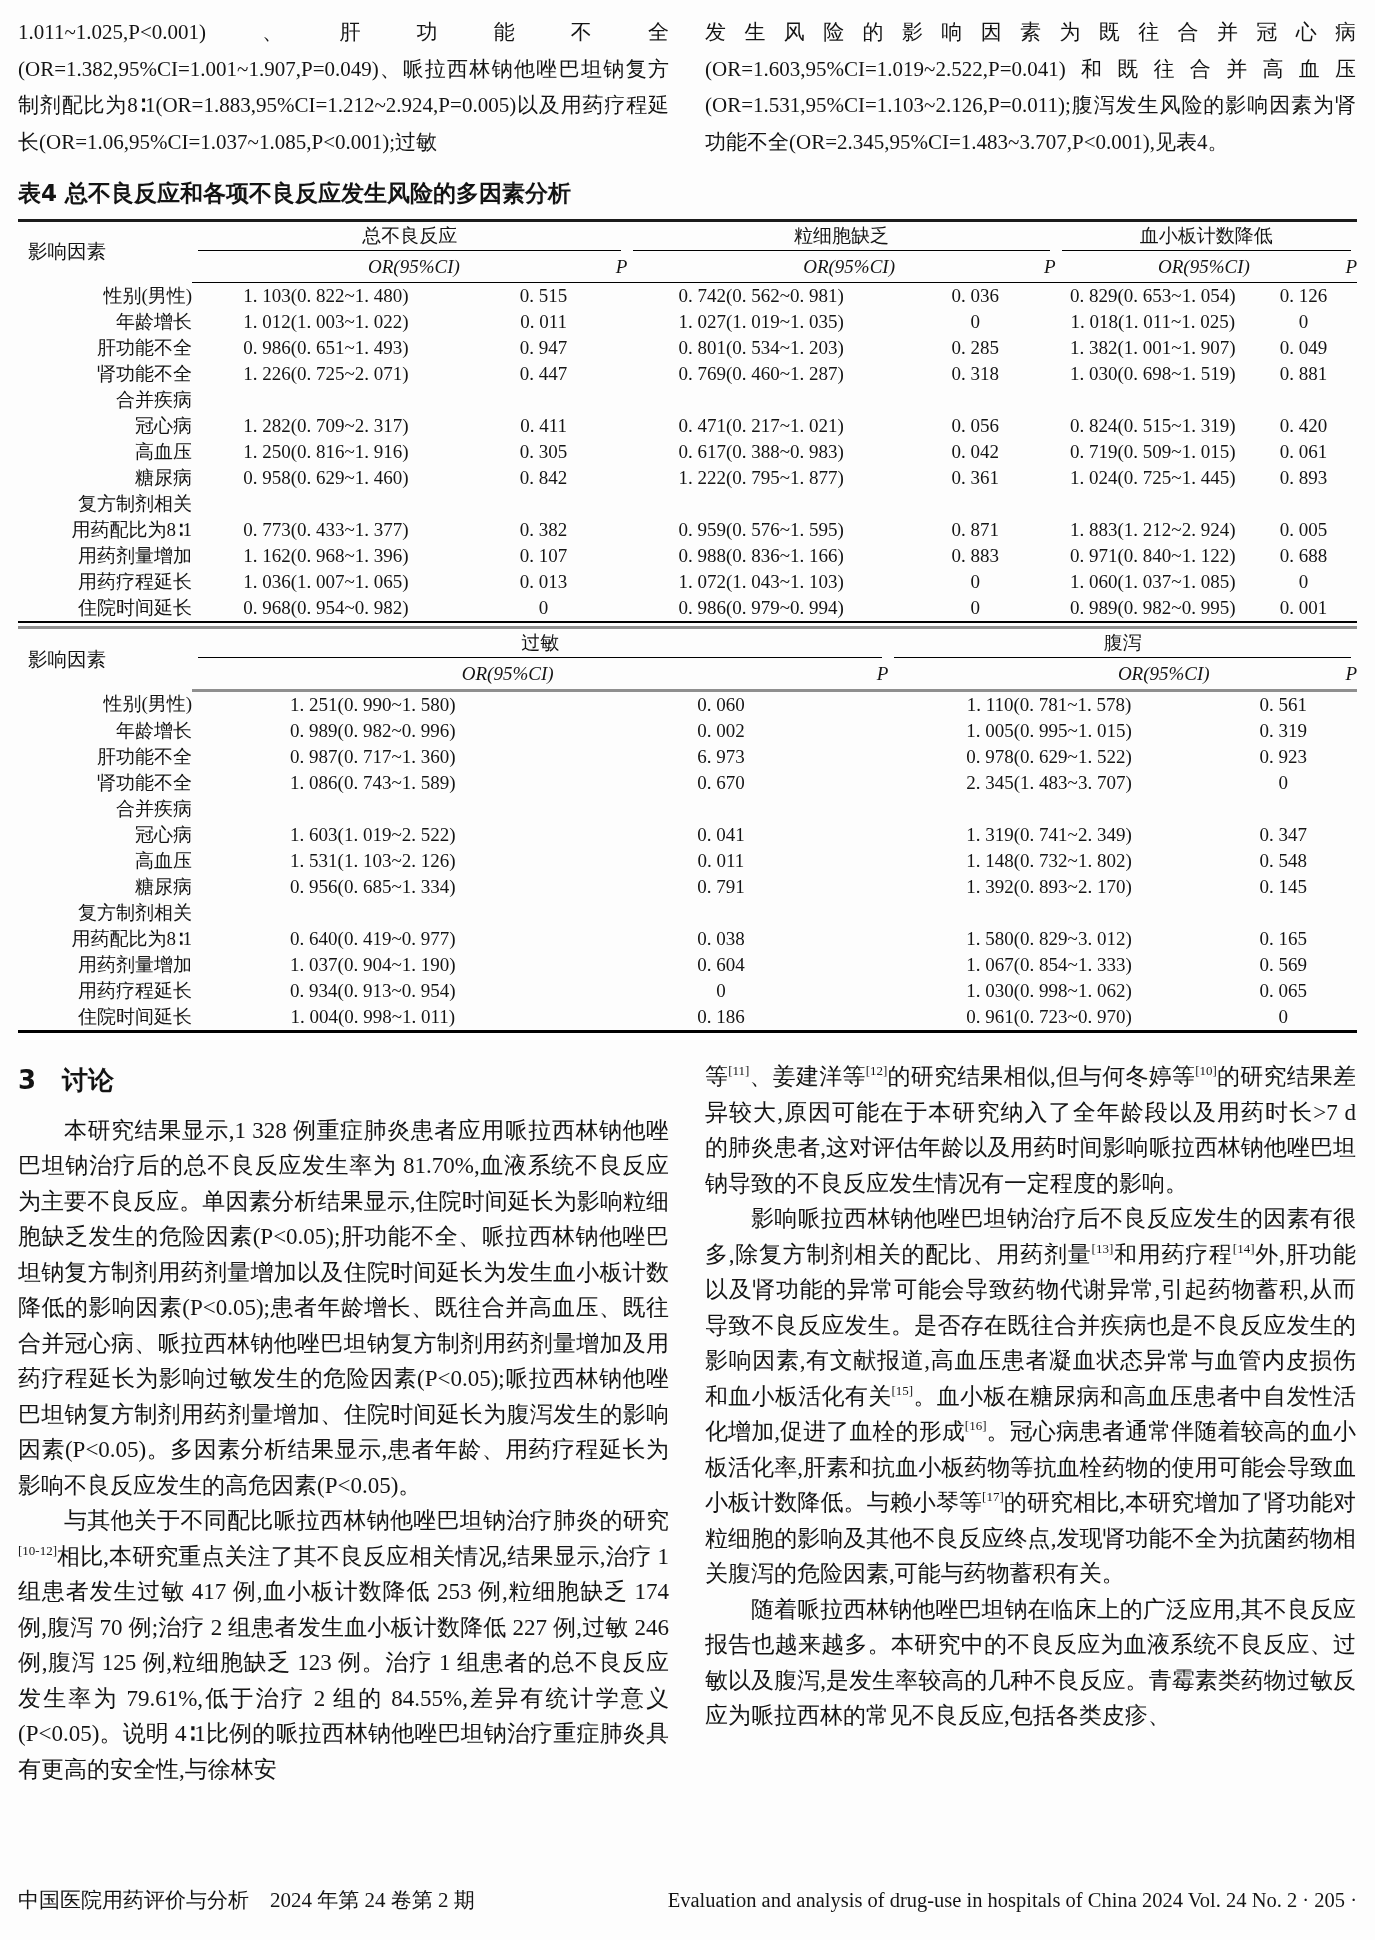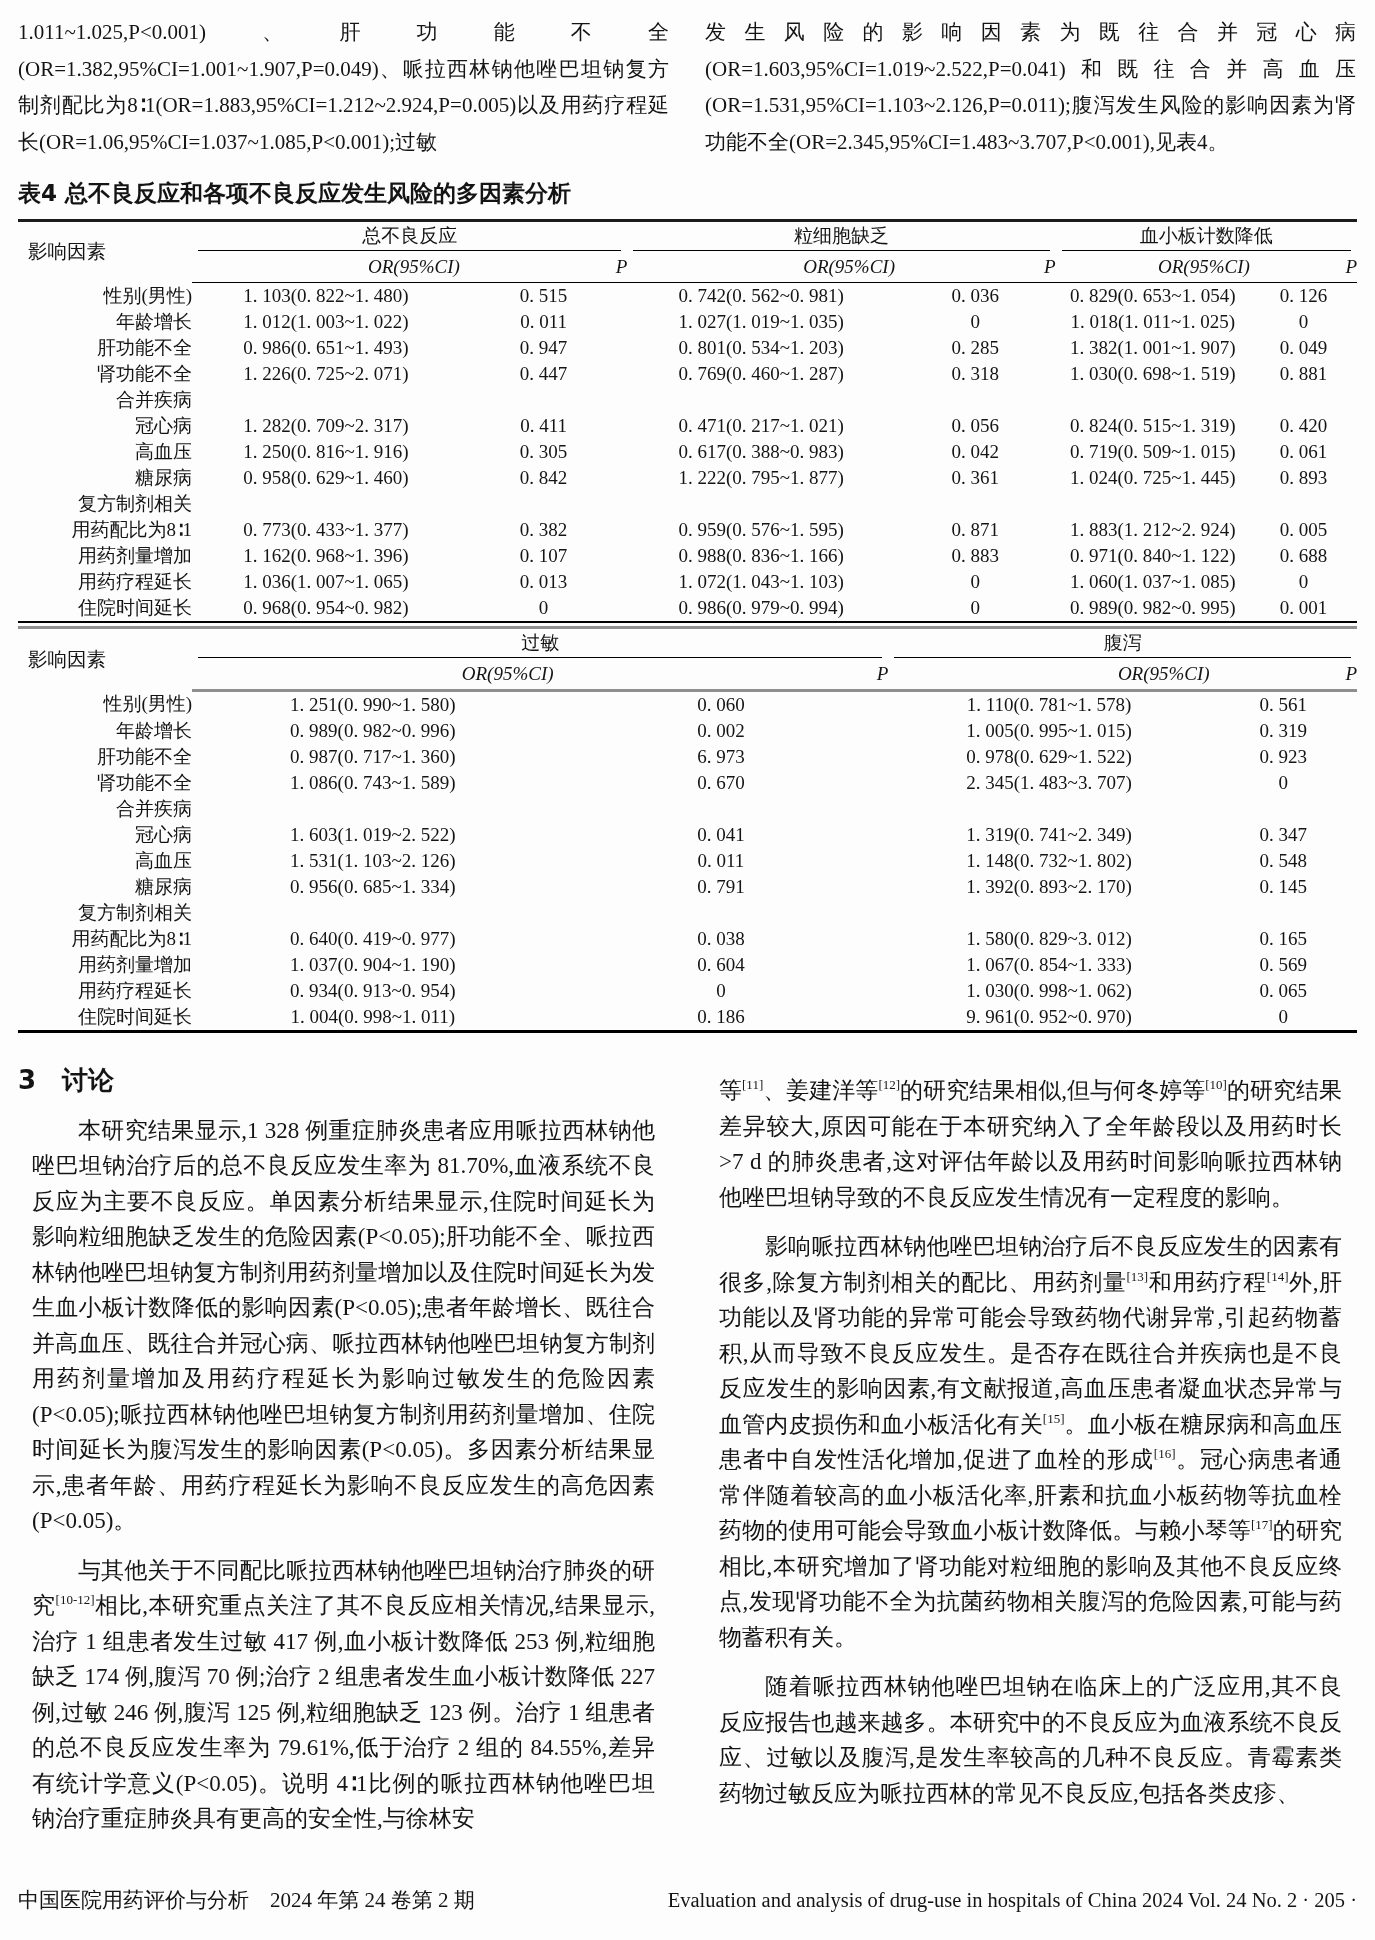--- a/index.html
+++ b/index.html
@@ -30,21 +30,21 @@
   td{height:26px}
   td.lbl{text-align:right;padding-left:12px;white-space:nowrap}
   td.lbl.ind{padding-left:42px}
   td.c{text-align:center;white-space:nowrap}
 
   
   .disc{display:flex;gap:36px;margin-top:26px}
   .disc .col{width:651px;font-size:23px;line-height:35.5px;text-align:justify;text-justify:inter-ideograph}
   .disc h3{font-family:"DejaVu Sans","Liberation Sans",sans-serif;font-size:26px;margin:4px 0 14px 0;font-weight:bold}
   .disc h3 .num{margin-right:26px}
-  .disc p{margin:14px}
+  .disc p{margin:0}
   .disc p.ind-p{text-indent:2em}
   sup{font-size:13px;line-height:0}
 
   
   .footer{position:absolute;left:18px;right:18px;bottom:26px;display:flex;justify-content:space-between;align-items:baseline}
   .footer .cn{font-size:21px}
   .footer .en{font-size:20.5px}
 </style>
 </head>
 <body>
@@ -342,21 +342,21 @@
     <td class="c">0. 934(0. 913~0. 954)</td>
     <td class="c">0</td>
     <td class="c">1. 030(0. 998~1. 062)</td>
     <td class="c">0. 065</td>
   </tr>
 
   <tr>
     <td class="lbl ind">住院时间延长</td>
     <td class="c">1. 004(0. 998~1. 011)</td>
     <td class="c">0. 186</td>
-    <td class="c">9. 961(0. 952~0. 970)</td>
+    <td class="c">0. 961(0. 723~0. 970)</td>
     <td class="c">0</td>
   </tr>
 </tbody>
   </table>
 
   <div class="disc">
     <div class="col">
       <h3><span class="num">3</span><span>讨论</span></h3>
       <p class="ind-p">本研究结果显示,1 328 例重症肺炎患者应用哌拉西林钠他唑巴坦钠治疗后的总不良反应发生率为 81.70%,血液系统不良反应为主要不良反应。单因素分析结果显示,住院时间延长为影响粒细胞缺乏发生的危险因素(P&lt;0.05);肝功能不全、哌拉西林钠他唑巴坦钠复方制剂用药剂量增加以及住院时间延长为发生血小板计数降低的影响因素(P&lt;0.05);患者年龄增长、既往合并高血压、既往合并冠心病、哌拉西林钠他唑巴坦钠复方制剂用药剂量增加及用药疗程延长为影响过敏发生的危险因素(P&lt;0.05);哌拉西林钠他唑巴坦钠复方制剂用药剂量增加、住院时间延长为腹泻发生的影响因素(P&lt;0.05)。多因素分析结果显示,患者年龄、用药疗程延长为影响不良反应发生的高危因素(P&lt;0.05)。</p>
       <p class="ind-p">与其他关于不同配比哌拉西林钠他唑巴坦钠治疗肺炎的研究<sup>[10-12]</sup>相比,本研究重点关注了其不良反应相关情况,结果显示,治疗 1 组患者发生过敏 417 例,血小板计数降低 253 例,粒细胞缺乏 174 例,腹泻 70 例;治疗 2 组患者发生血小板计数降低 227 例,过敏 246 例,腹泻 125 例,粒细胞缺乏 123 例。治疗 1 组患者的总不良反应发生率为 79.61%,低于治疗 2 组的 84.55%,差异有统计学意义(P&lt;0.05)。说明 4∶1比例的哌拉西林钠他唑巴坦钠治疗重症肺炎具有更高的安全性,与徐林安</p>

